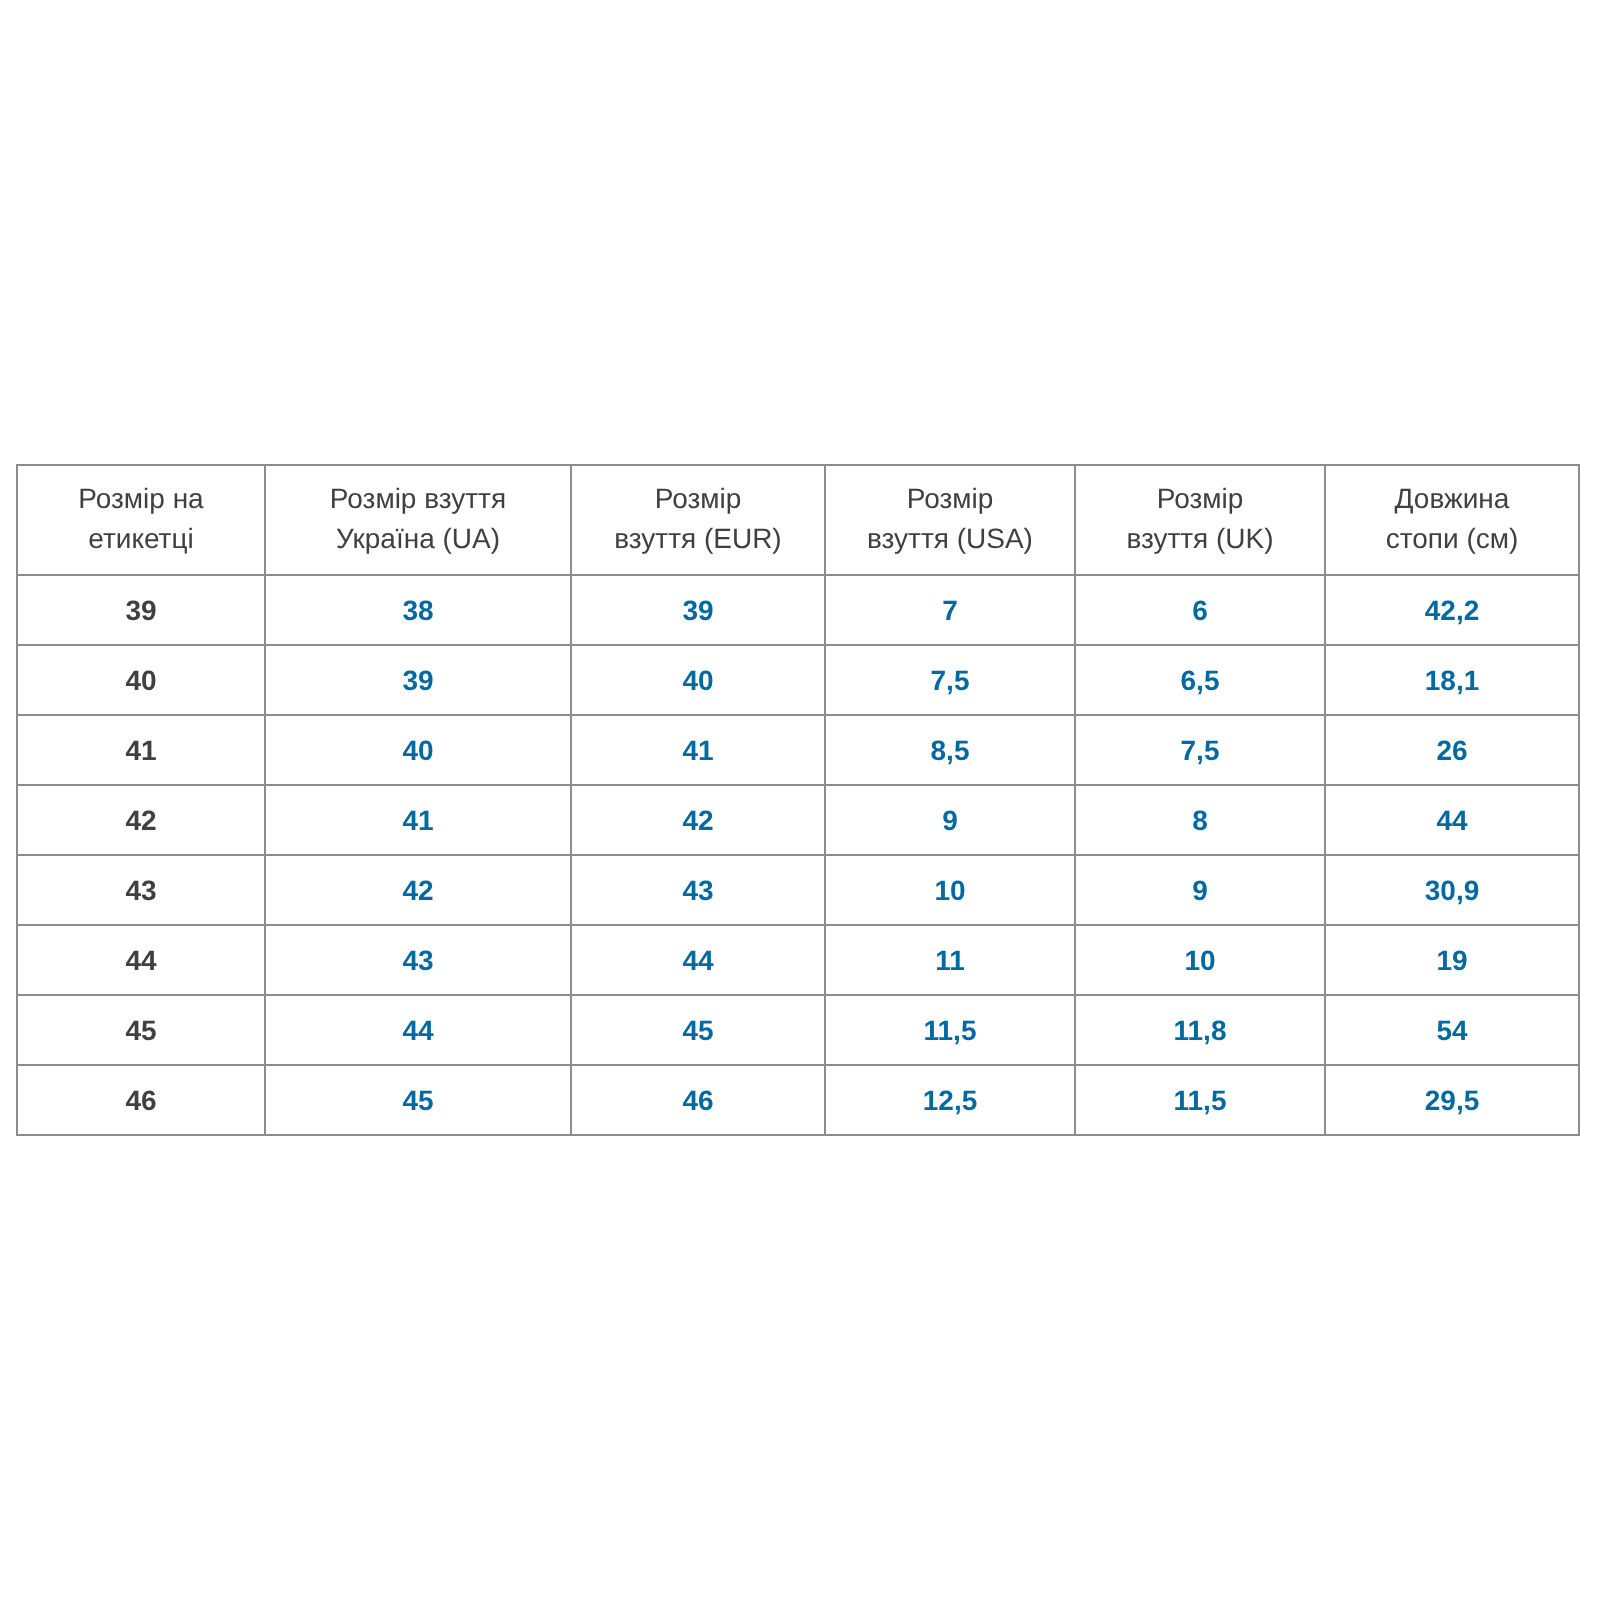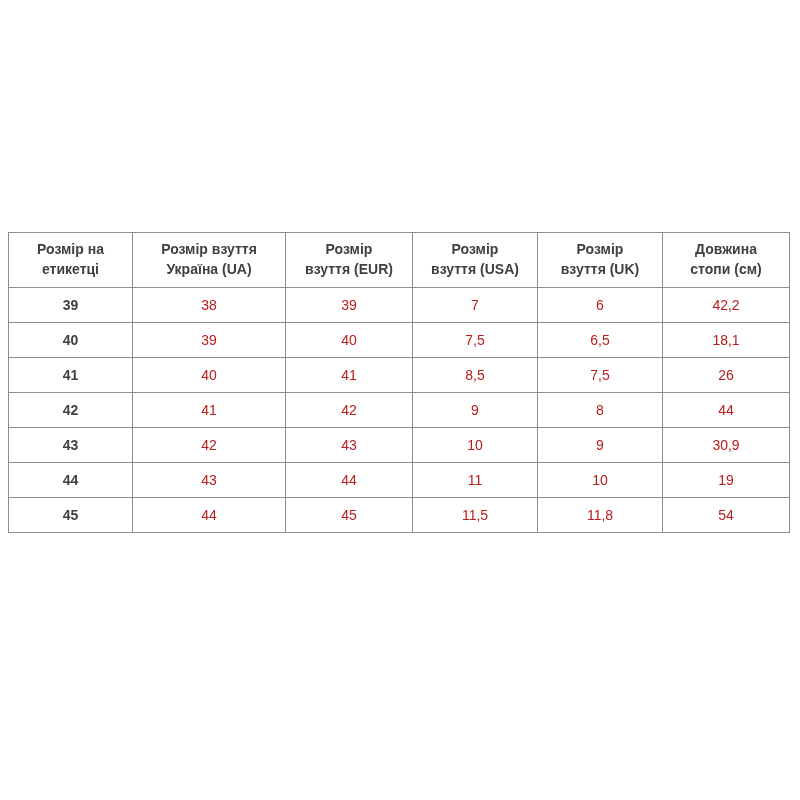--- a/index.html
+++ b/index.html
@@ -29,29 +29,29 @@
   table.size-table th,
   table.size-table td {
     border: 1px solid #8d8d8d;
     text-align: center;
     vertical-align: middle;
     padding: 0;
     font-size: 14px;
   }
   table.size-table th {
     height: 54px;
-    font-weight: bold;
+    font-weight: normal;
     color: #404040;
     white-space: pre-line;
     line-height: 1.4;
   }
   table.size-table td {
     height: 34px;
-    color: #b91c1c;
-    font-weight: normal;
+    color: #0369a1;
+    font-weight: bold;
   }
   table.size-table td.label-col {
     font-weight: bold;
     color: #404040;
   }
 </style>
 </head>
 <body>
 
 <div id="canvas">
@@ -130,15 +130,23 @@
         <td>19</td>
       </tr>
       <tr>
         <td class="label-col">45</td>
         <td>44</td>
         <td>45</td>
         <td>11,5</td>
         <td>11,8</td>
         <td>54</td>
       </tr>
+      <tr>
+        <td class="label-col">46</td>
+        <td>45</td>
+        <td>46</td>
+        <td>12,5</td>
+        <td>11,5</td>
+        <td>29,5</td>
+      </tr>
     </tbody>
   </table>
 </div>
 
 </body></html>

